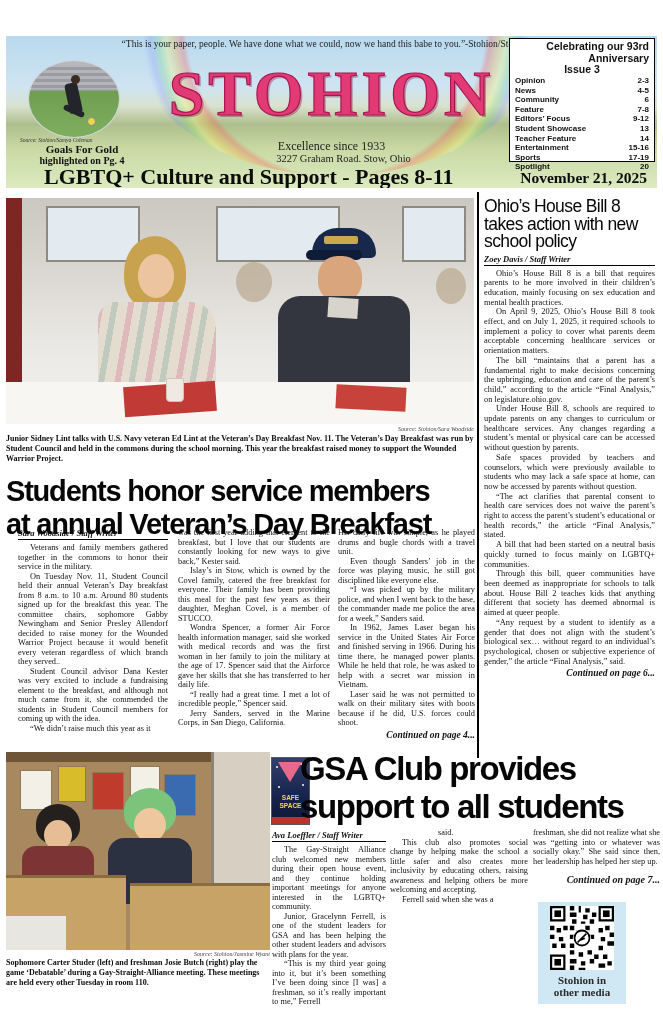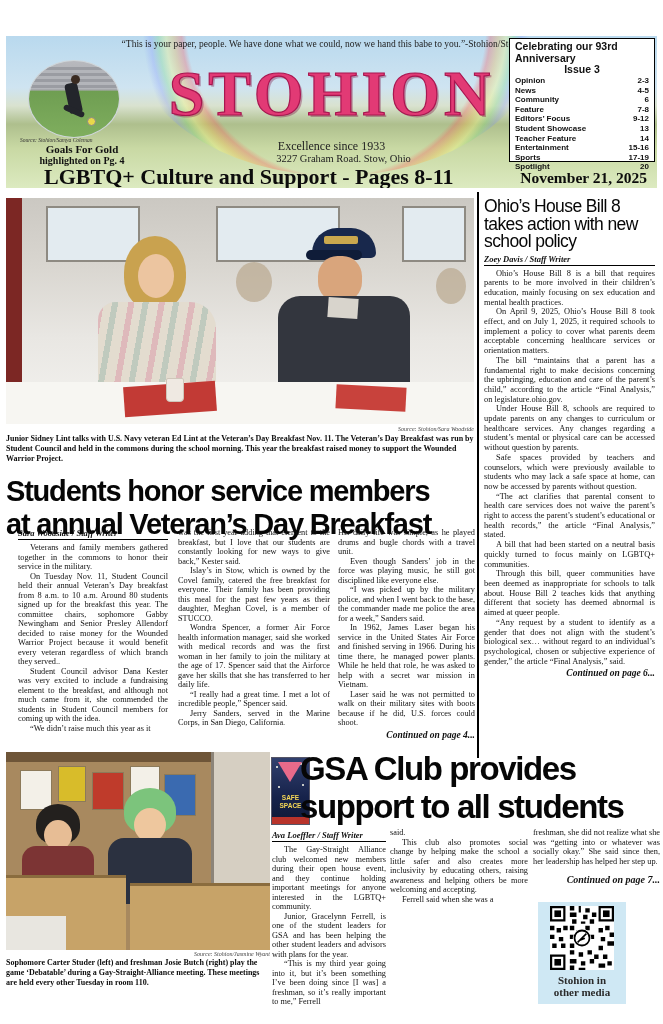--- a/index.html
+++ b/index.html
@@ -11,21 +11,21 @@
   .header{left:6px;top:36px;width:651px;height:152px;overflow:hidden;
     background:linear-gradient(#b9d9ee 0%,#cfe4f1 34%,#d9e2cf 46%,#aebf8d 58%,#c9d9a4 74%,#dcead笔0 100%);
     background:linear-gradient(#b9d9ee 0%,#cfe4f1 34%,#d9e2cf 46%,#aebf8d 58%,#c9d9a4 74%,#dceac0 100%);}
   .header:before{content:"";position:absolute;left:120px;top:-160px;width:420px;height:300px;border-radius:50%;
     background:radial-gradient(circle,transparent 58%,rgba(255,80,80,.30) 60%,rgba(255,180,60,.30) 63%,rgba(255,255,120,.32) 66%,rgba(120,220,120,.28) 69%,rgba(120,140,255,.25) 72%,transparent 75%);}
   .quote{left:0;top:3px;width:100%;text-align:center;font-size:9.5px;color:#222;}
   .mast-title{left:0;top:26px;width:100%;text-align:center;font-size:64px;line-height:64px;font-weight:bold;
     letter-spacing:4px;color:#e23a75;-webkit-text-stroke:1.2px #a81650;text-shadow:2px 2px 0 rgba(120,10,60,.35);}
   .toc-box{right:2px;top:2px;width:146px;height:124px;background:#fff;border:1px solid #000;
     font-family:"Liberation Sans",sans-serif;padding:2px 5px;box-sizing:border-box;}
-  .toc-head{font-weight:bold;font-size:10.5px;line-height:11.5px;text-align:left;}
+  .toc-head{font-weight:bold;font-size:10.5px;line-height:11.5px;text-align:right;}
   .toc-issue{font-weight:bold;font-size:10.5px;text-align:center;line-height:11px;margin-bottom:1px;}
   .toc-row{display:flex;justify-content:space-between;font-size:8px;font-weight:bold;line-height:9.6px;}
   .oval{left:22px;top:24px;width:90px;height:76px;border-radius:50%;overflow:hidden;border:1px solid #cfd6da;
     background:linear-gradient(#b8b9be 0%,#a7a9ad 38%,#6f9e52 40%,#7fae5e 100%);}
   .oval .stand{position:absolute;left:0;top:6px;width:100%;height:22px;
     background:repeating-linear-gradient(#9a9ca2 0 3px,#b3b5ba 3px 6px);}
   .oval .player{position:absolute;left:38px;top:22px;width:13px;height:30px;background:#23252b;border-radius:4px 4px 2px 2px;transform:rotate(-12deg);}
   .oval .leg{position:absolute;left:34px;top:47px;width:22px;height:6px;background:#23252b;border-radius:3px;transform:rotate(24deg);}
   .oval .head{position:absolute;left:42px;top:14px;width:9px;height:9px;border-radius:50%;background:#3a2b22;}
   .oval .ball{position:absolute;left:58px;top:56px;width:7px;height:7px;border-radius:50%;background:#e8d84a;border:1px solid #888;}
@@ -286,21 +286,21 @@
     <div>support to all students</div>
   </div>
 
   <div class="abs gcol1">
     <div class="byline">Ava Loeffler / Staff Writer</div>
     <p class="bp">The Gay-Straight Alliance club welcomed new members during their open house event, and they continue holding important meetings for anyone interested in the LGBTQ+ community.</p>
     <p class="bp">Junior, Gracelynn Ferrell, is one of the student leaders for GSA and has been helping the other student leaders and advisors with plans for the year.</p>
     <p class="bp">“This is my third year going into it, but it’s been something I’ve been doing since [I was] a freshman, so it’s really important to me,” Ferrell</p>
   </div>
   <div class="abs gcol2">
-    <p class="bp" style="text-indent:0;">said.</p>
+    <p class="bp" style="text-indent:0;margin-left:48px;">said.</p>
     <p class="bp">This club also promotes social change by helping make the school a little safer and also creates more inclusivity by educating others, raising awareness and helping others be more welcoming and accepting.</p>
     <p class="bp">Ferrell said when she was a</p>
   </div>
   <div class="abs gcol3">
     <p class="bp" style="text-indent:0;">freshman, she did not realize what she was “getting into or whatever was socially okay.” She said since then, her leadership has helped her step up.</p>
     <div class="cont-c">Continued on page 7...</div>
   </div>
 
   <div class="abs qr-box">
     <svg viewBox="0 0 29 29">

